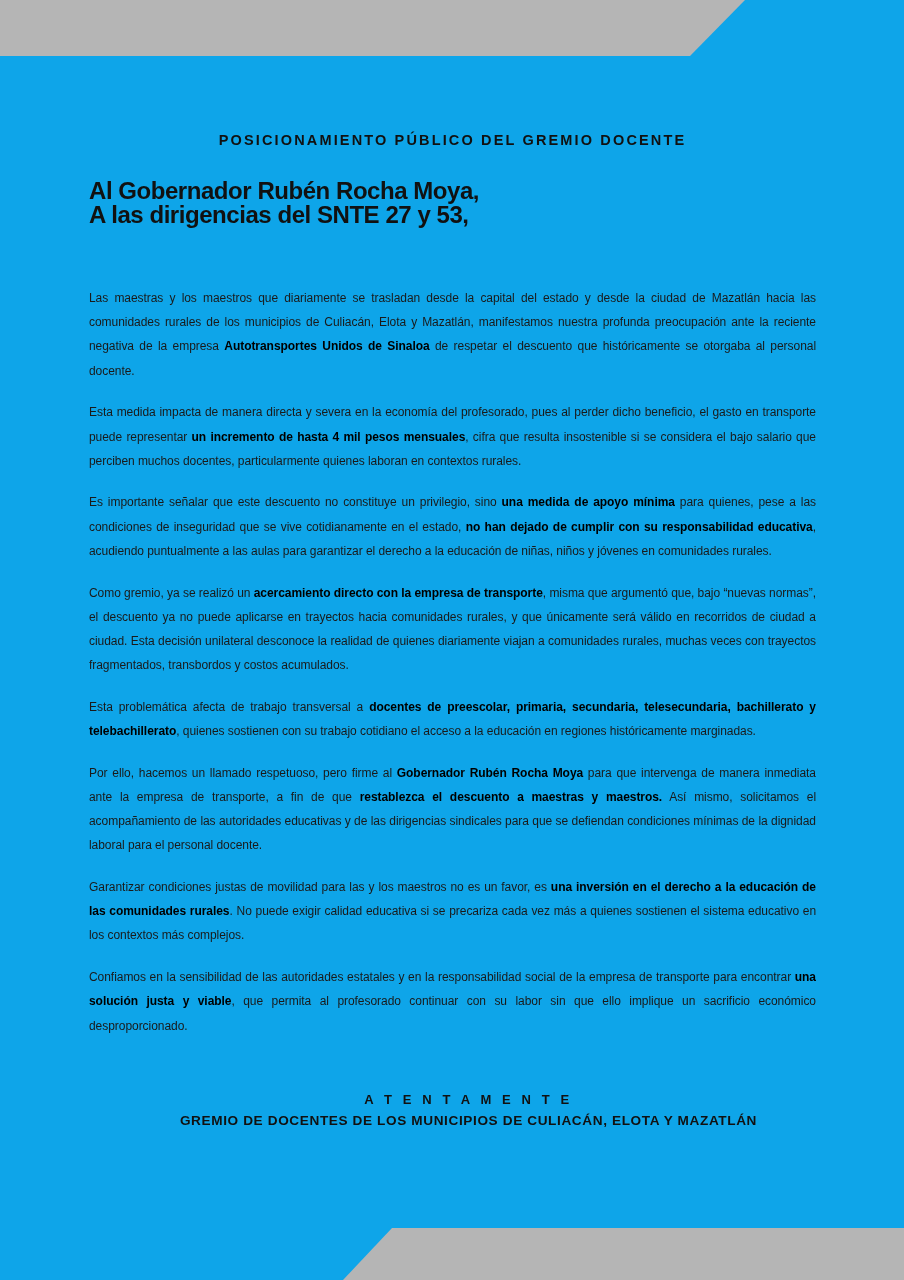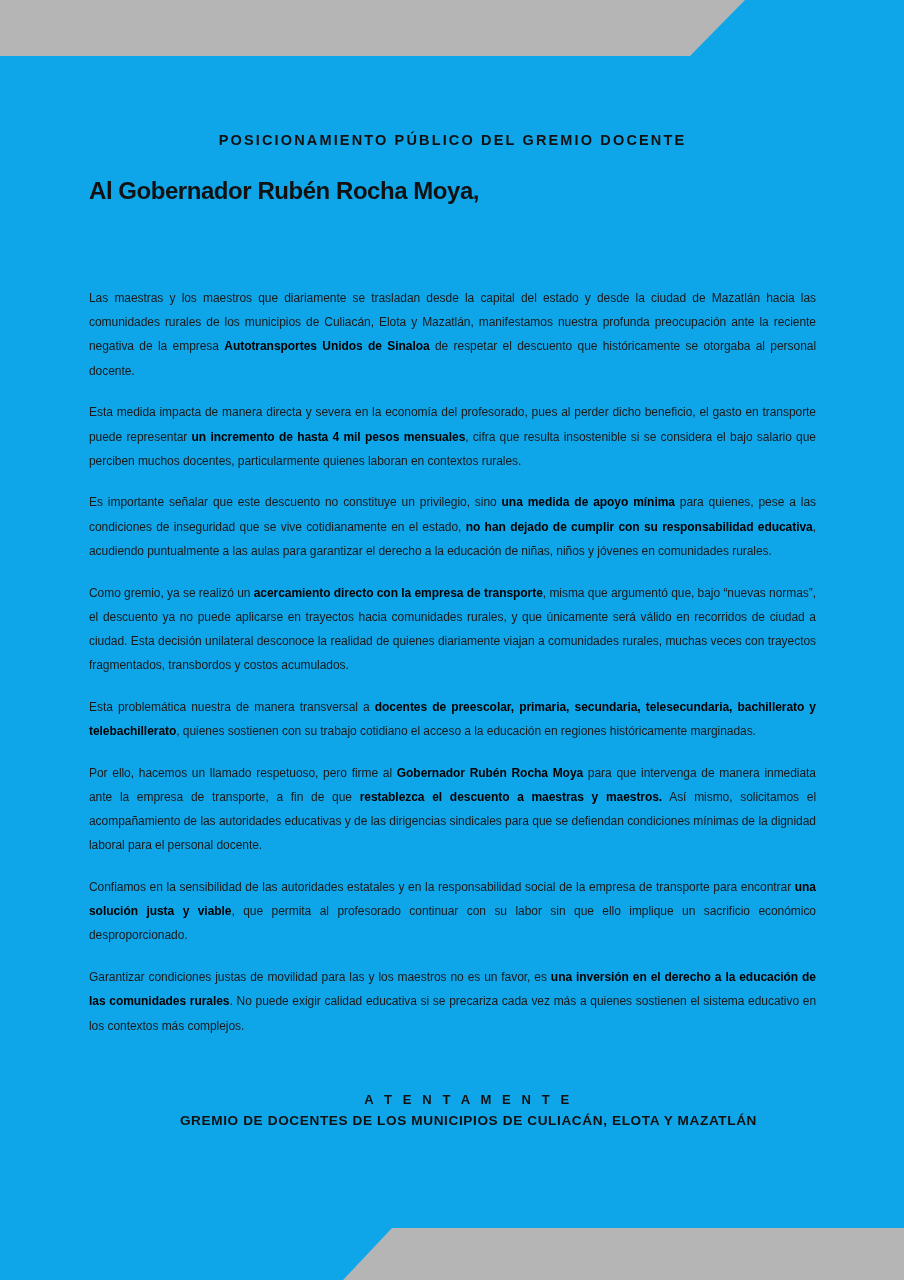--- a/index.html
+++ b/index.html
@@ -146,31 +146,32 @@
       <polygon points="392,0 904,0 904,52 343,52" fill="#b5b5b5"></polygon>
     </svg>
   </div>
 
   <div class="content">
 
     <h1 class="doc-title">POSICIONAMIENTO PÚBLICO DEL GREMIO DOCENTE</h1>
 
     <div class="addressee">
       <div class="addressee-line">Al Gobernador Rubén Rocha Moya,</div>
+      <div class="addressee-line">A las dirigencias del SNTE 27 y 53,</div>
     </div>
 
     <div class="body-copy" id="body-copy">
         <p class="para"><span>Las maestras y los maestros que diariamente se trasladan desde la capital del estado y desde la ciudad de Mazatlán hacia las comunidades rurales de los municipios de Culiacán, Elota y Mazatlán, manifestamos nuestra profunda preocupación ante la reciente negativa de la empresa </span><b>Autotransportes Unidos de Sinaloa</b><span> de respetar el descuento que históricamente se otorgaba al personal docente.</span></p>
         <p class="para"><span>Esta medida impacta de manera directa y severa en la economía del profesorado, pues al perder dicho beneficio, el gasto en transporte puede representar </span><b>un incremento de hasta 4 mil pesos mensuales</b><span>, cifra que resulta insostenible si se considera el bajo salario que perciben muchos docentes, particularmente quienes laboran en contextos rurales.</span></p>
         <p class="para"><span>Es importante señalar que este descuento no constituye un privilegio, sino </span><b>una medida de apoyo mínima</b><span> para quienes, pese a las condiciones de inseguridad que se vive cotidianamente en el estado, </span><b>no han dejado de cumplir con su responsabilidad educativa</b><span>, acudiendo puntualmente a las aulas para garantizar el derecho a la educación de niñas, niños y jóvenes en comunidades rurales.</span></p>
         <p class="para"><span>Como gremio, ya se realizó un </span><b>acercamiento directo con la empresa de transporte</b><span>, misma que argumentó que, bajo “nuevas normas”, el descuento ya no puede aplicarse en trayectos hacia comunidades rurales, y que únicamente será válido en recorridos de ciudad a ciudad. Esta decisión unilateral desconoce la realidad de quienes diariamente viajan a comunidades rurales, muchas veces con trayectos fragmentados, transbordos y costos acumulados.</span></p>
-        <p class="para"><span>Esta problemática nuestra de manera transversal a </span><b>docentes de preescolar, primaria, secundaria, telesecundaria, bachillerato y telebachillerato</b><span>, quienes sostienen con su trabajo cotidiano el acceso a la educación en regiones históricamente marginadas.</span></p>
+        <p class="para"><span>Esta problemática afecta de trabajo transversal a </span><b>docentes de preescolar, primaria, secundaria, telesecundaria, bachillerato y telebachillerato</b><span>, quienes sostienen con su trabajo cotidiano el acceso a la educación en regiones históricamente marginadas.</span></p>
         <p class="para"><span>Por ello, hacemos un llamado respetuoso, pero firme al </span><b>Gobernador Rubén Rocha Moya</b><span> para que intervenga de manera inmediata ante la empresa de transporte, a fin de que </span><b>restablezca el descuento a maestras y maestros.</b><span> Así mismo, solicitamos el acompañamiento de las autoridades educativas y de las dirigencias sindicales para que se defiendan condiciones mínimas de la dignidad laboral para el personal docente.</span></p>
+        <p class="para"><span>Garantizar condiciones justas de movilidad para las y los maestros no es un favor, es </span><b>una inversión en el derecho a la educación de las comunidades rurales</b><span>. No puede exigir calidad educativa si se precariza cada vez más a quienes sostienen el sistema educativo en los contextos más complejos.</span></p>
         <p class="para"><span>Confiamos en la sensibilidad de las autoridades estatales y en la responsabilidad social de la empresa de transporte para encontrar </span><b>una solución justa y viable</b><span>, que permita al profesorado continuar con su labor sin que ello implique un sacrificio económico desproporcionado.</span></p>
-        <p class="para"><span>Garantizar condiciones justas de movilidad para las y los maestros no es un favor, es </span><b>una inversión en el derecho a la educación de las comunidades rurales</b><span>. No puede exigir calidad educativa si se precariza cada vez más a quienes sostienen el sistema educativo en los contextos más complejos.</span></p>
       </div>
 
     <div class="closing">
       <div class="closing-atentamente">A T E N T A M E N T E</div>
       <div class="closing-org">GREMIO DE DOCENTES DE LOS MUNICIPIOS DE CULIACÁN, ELOTA Y MAZATLÁN</div>
     </div>
 
   </div>
 </div>
 

